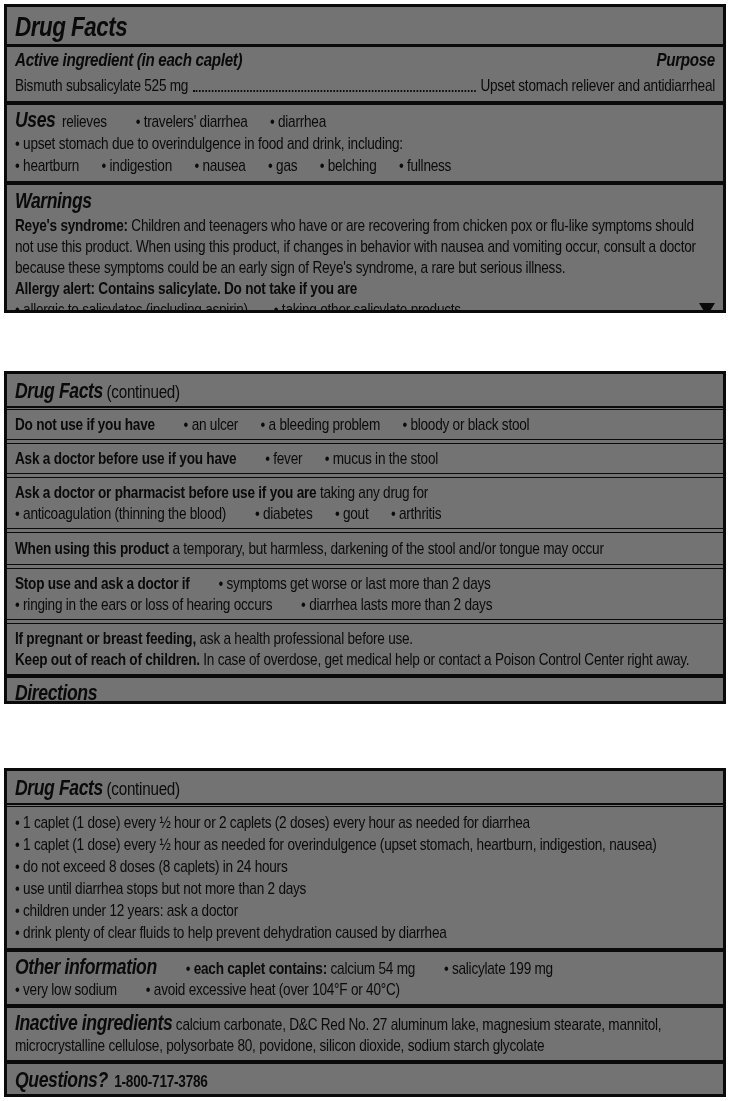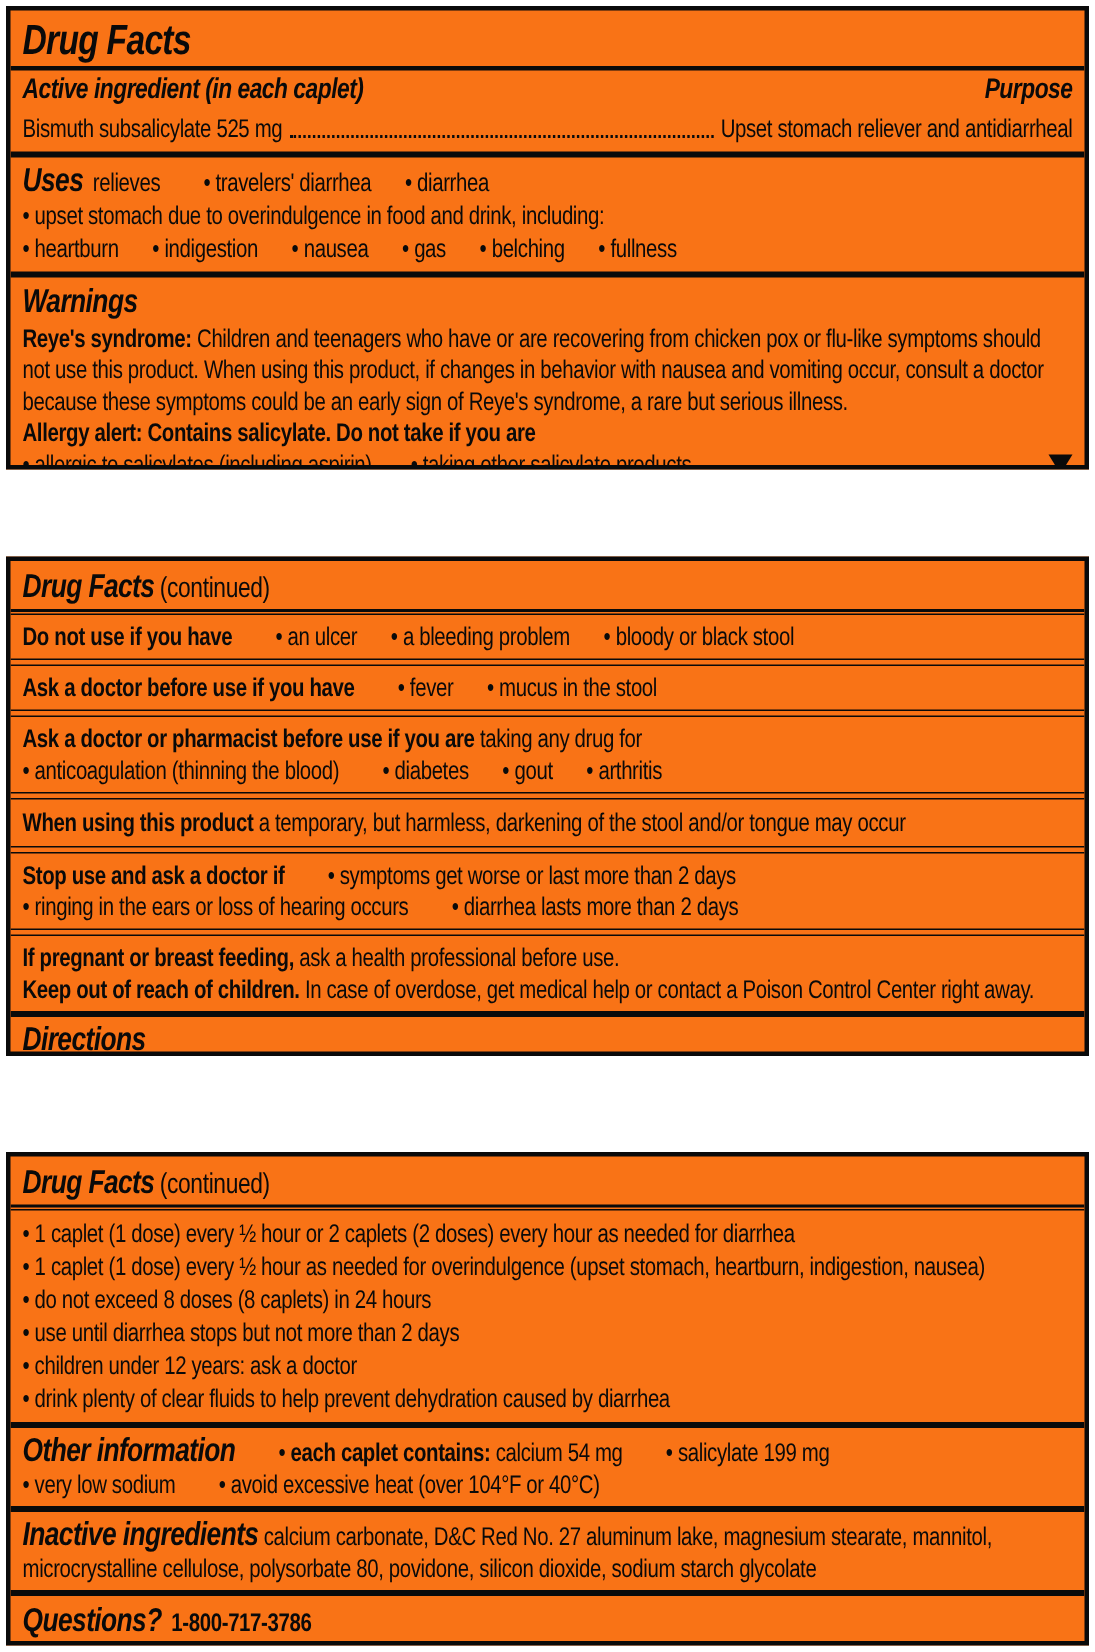--- a/index.html
+++ b/index.html
@@ -6,21 +6,21 @@
   html, body {
     width: 730px; height: 1101px;
     background: #ffffff;
     font-family: "Liberation Sans", sans-serif;
     color: #0a0a0a;
     position: relative;
     overflow: hidden;
   }
   .panel {
     position: absolute; left: 4px; width: 722px;
-    border: 3px solid #0a0a0a; background: #f97316; overflow: hidden;
+    border: 3px solid #0a0a0a; background: #737373; overflow: hidden;
   }
   #panel1 { top: 4px;   height: 309px; }
   #panel2 { top: 371px; height: 333px; }
   #panel3 { top: 768px; height: 329px; }
 
   
   .cx { width: 125%; transform: scaleX(0.8); transform-origin: 0 0; }
 
   .pad  { padding: 2px 10px; }
   .fs   { font-size: 17px; line-height: 21px; letter-spacing: -0.3px; }

